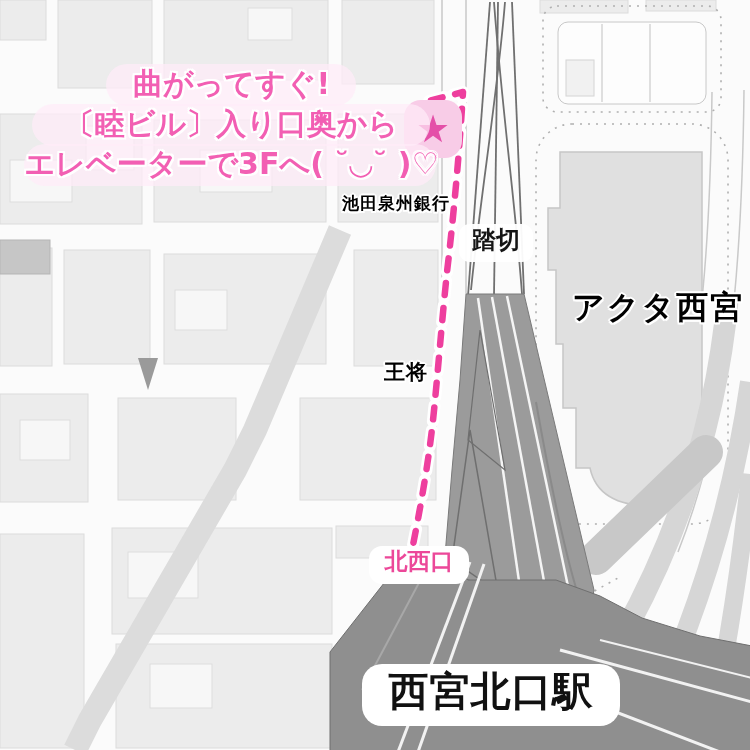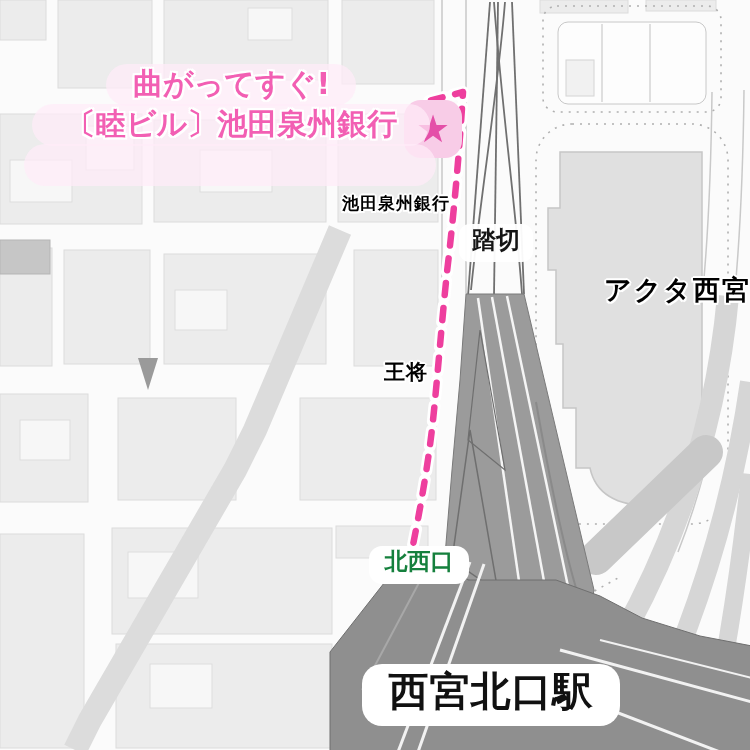--- a/index.html
+++ b/index.html
@@ -18,21 +18,21 @@
   .ann-pill{position:absolute;background:rgba(255,236,248,0.72);border-radius:22px;height:42px;}
   #annotation{position:absolute;left:24px;top:58px;width:415px;height:128px;}
   #star-marker{position:absolute;left:404px;top:100px;width:58px;height:58px;background:#f8cce7;
        border-radius:17px;display:flex;align-items:center;justify-content:center;
        color:#e44fa8;font-size:38px;line-height:58px;}
   #station-pill{left:362px;top:664px;width:258px;height:62px;border-radius:20px;}
   #station-pill .t{font-size:40px;font-weight:900;letter-spacing:1px;color:#111;}
   #crossing-pill{left:459px;top:224px;width:74px;height:38px;border-radius:11px;background:rgba(255,255,255,0.95);}
   #crossing-pill .t{font-size:24px;font-weight:900;color:#151515;}
   #nw-pill{left:369px;top:546px;width:100px;height:38px;border-radius:13px;}
-  #nw-pill .t{font-size:23px;font-weight:900;color:#15803d;}
+  #nw-pill .t{font-size:23px;font-weight:900;color:#ec4899;}
 </style>
 </head>
 <body>
 
 <div id="stage">
 
   <svg width="750" height="750" viewBox="0 0 750 750">
     <rect x="0" y="0" width="750" height="750" fill="#fbfbfb"></rect>
 
     <g fill="#ececec" stroke="#dcdcdc" stroke-width="1">
@@ -140,30 +140,31 @@
   </svg>
 
   <div id="star-marker">
     <span>★</span>
   </div>
 
   <div class="lbl" style="left:342px;top:192px;font-size:17px;letter-spacing:1px;">池田泉州銀行</div>
   <div class="pill" id="crossing-pill">
     <span class="t">踏切</span>
   </div>
-  <div class="lbl" style="left:572px;top:272px;font-size:27px;letter-spacing:2px;margin-left:32px;">アクタ西宮</div>
+  <div class="lbl" style="left:572px;top:286px;font-size:32px;letter-spacing:2px;">アクタ西宮</div>
   <div class="lbl" style="left:384px;top:358px;font-size:21px;letter-spacing:1px;">王将</div>
   <div class="pill" id="nw-pill">
     <span class="t">北西口</span>
   </div>
   <div class="pill" id="station-pill">
     <span class="t">西宮北口駅</span>
   </div>
 
   <div id="annotation">
     <div class="ann-pill" style="left:82px;top:6px;width:250px;"></div>
     <div class="ann-pill" style="left:8px;top:46px;width:398px;"></div>
     <div class="ann-pill" style="left:0px;top:86px;width:412px;"></div>
     <div class="ann-line pinktext" style="top:6px;">曲がってすぐ!</div>
-    <div class="ann-line pinktext" style="top:46px;">〔睦ビル〕池田泉州銀行</div>
+    <div class="ann-line pinktext" style="top:46px;">〔睦ビル〕入り口奥から</div>
+    <div class="ann-line pinktext" style="top:86px;">エレベーターで3Fへ( ˘◡˘ )♡</div>
   </div>
 
 </div>
 
 </body></html>

